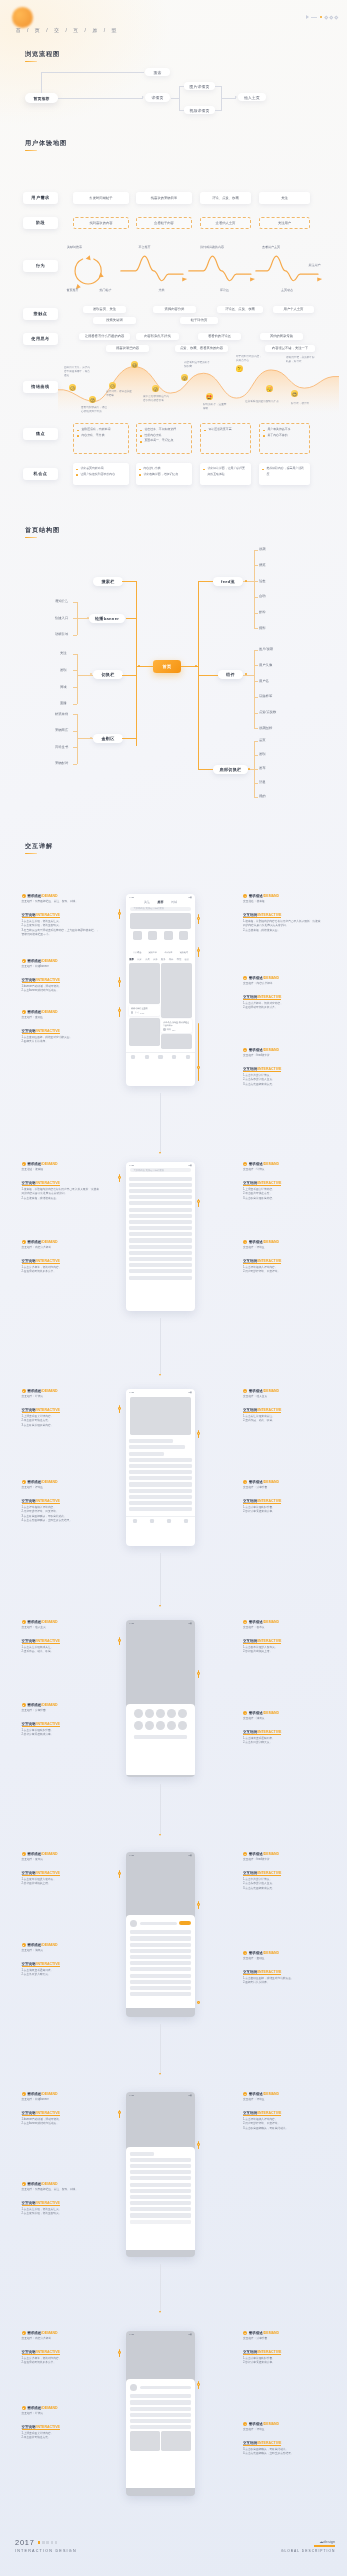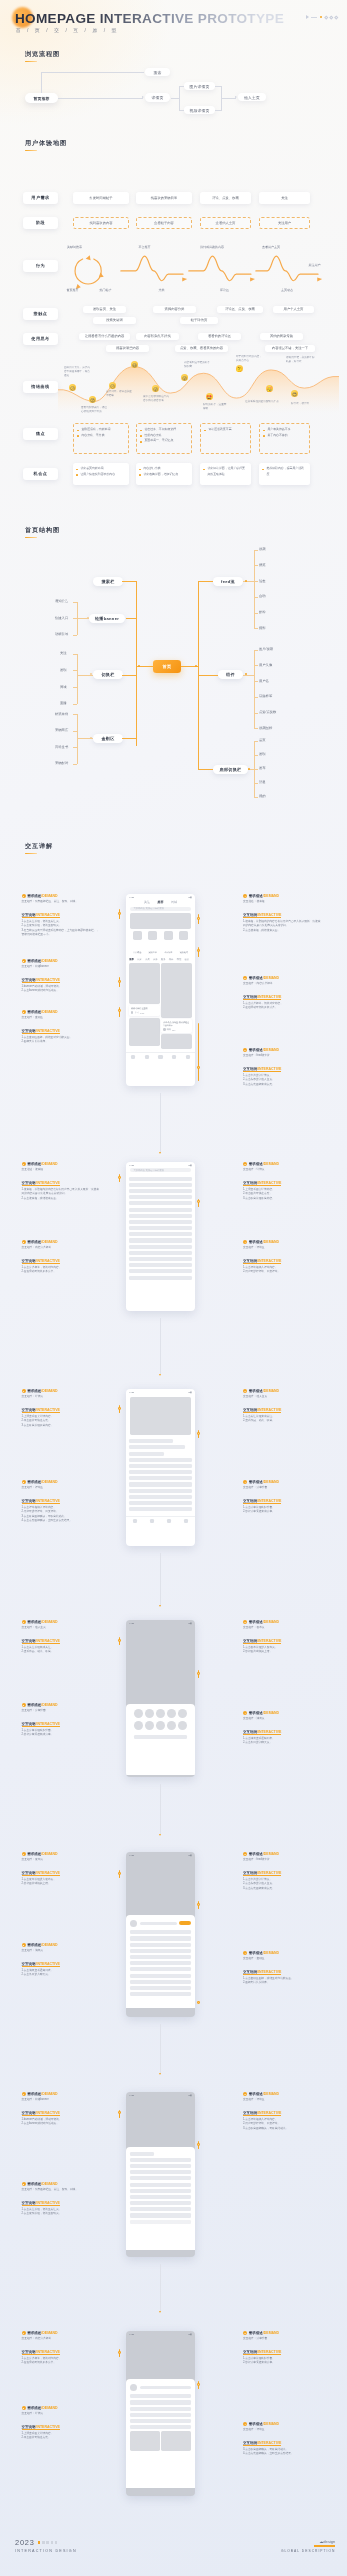--- a/index.html
+++ b/index.html
@@ -127,21 +127,20 @@
   .ftr-right .t { font-size:3.3px; color:#6a7182; letter-spacing:1px; margin-top:2.5px; }
   .ftr-right .bar { height:1.1px; background:#f5a623; width:21.5px; margin:1.7px 0 0 auto; }
 </style>
 </head>
 <body>
 
 <div class="page">
 
   <div class="hdr">
     <div class="blob"></div>
-    <h1>HOMEPAGE INTERACTIVE PROTOTYPE</h1>
     <div class="sub">首 / 页 / 交 / 互 / 原 / 型</div>
     <div class="dots">
       <span class="tri"></span>
       <span class="dash"></span>
       <i class="on"></i>
       <span class="dia"></span>
       <span class="dia"></span>
       <span class="dia"></span>
     </div>
   </div>
@@ -921,21 +920,21 @@
           </div>
       </div>
     </div>
   </div>
   <div class="cbar" style="left:119px; top:2349px; height:8.3px;"></div>
   <div class="cdot" style="left:118px; top:2351px;">1</div>
   <div class="cbar" style="left:198px; top:2381px; height:8.3px;"></div>
   <div class="cdot" style="left:197px; top:2383px;">3</div>
 
   <div class="ftr-left">
-    <div class="y"><span>2023</span><span class="sq">
+    <div class="y"><span>2017</span><span class="sq">
           <i class="on"></i>
           <i></i>
           <i></i>
           <i></i>
           <i></i>
         </span></div>
     <div class="t">INTERACTION DESIGN</div>
   </div>
   <div class="ftr-right">
     <div class="lg">☁<span>design</span></div>

